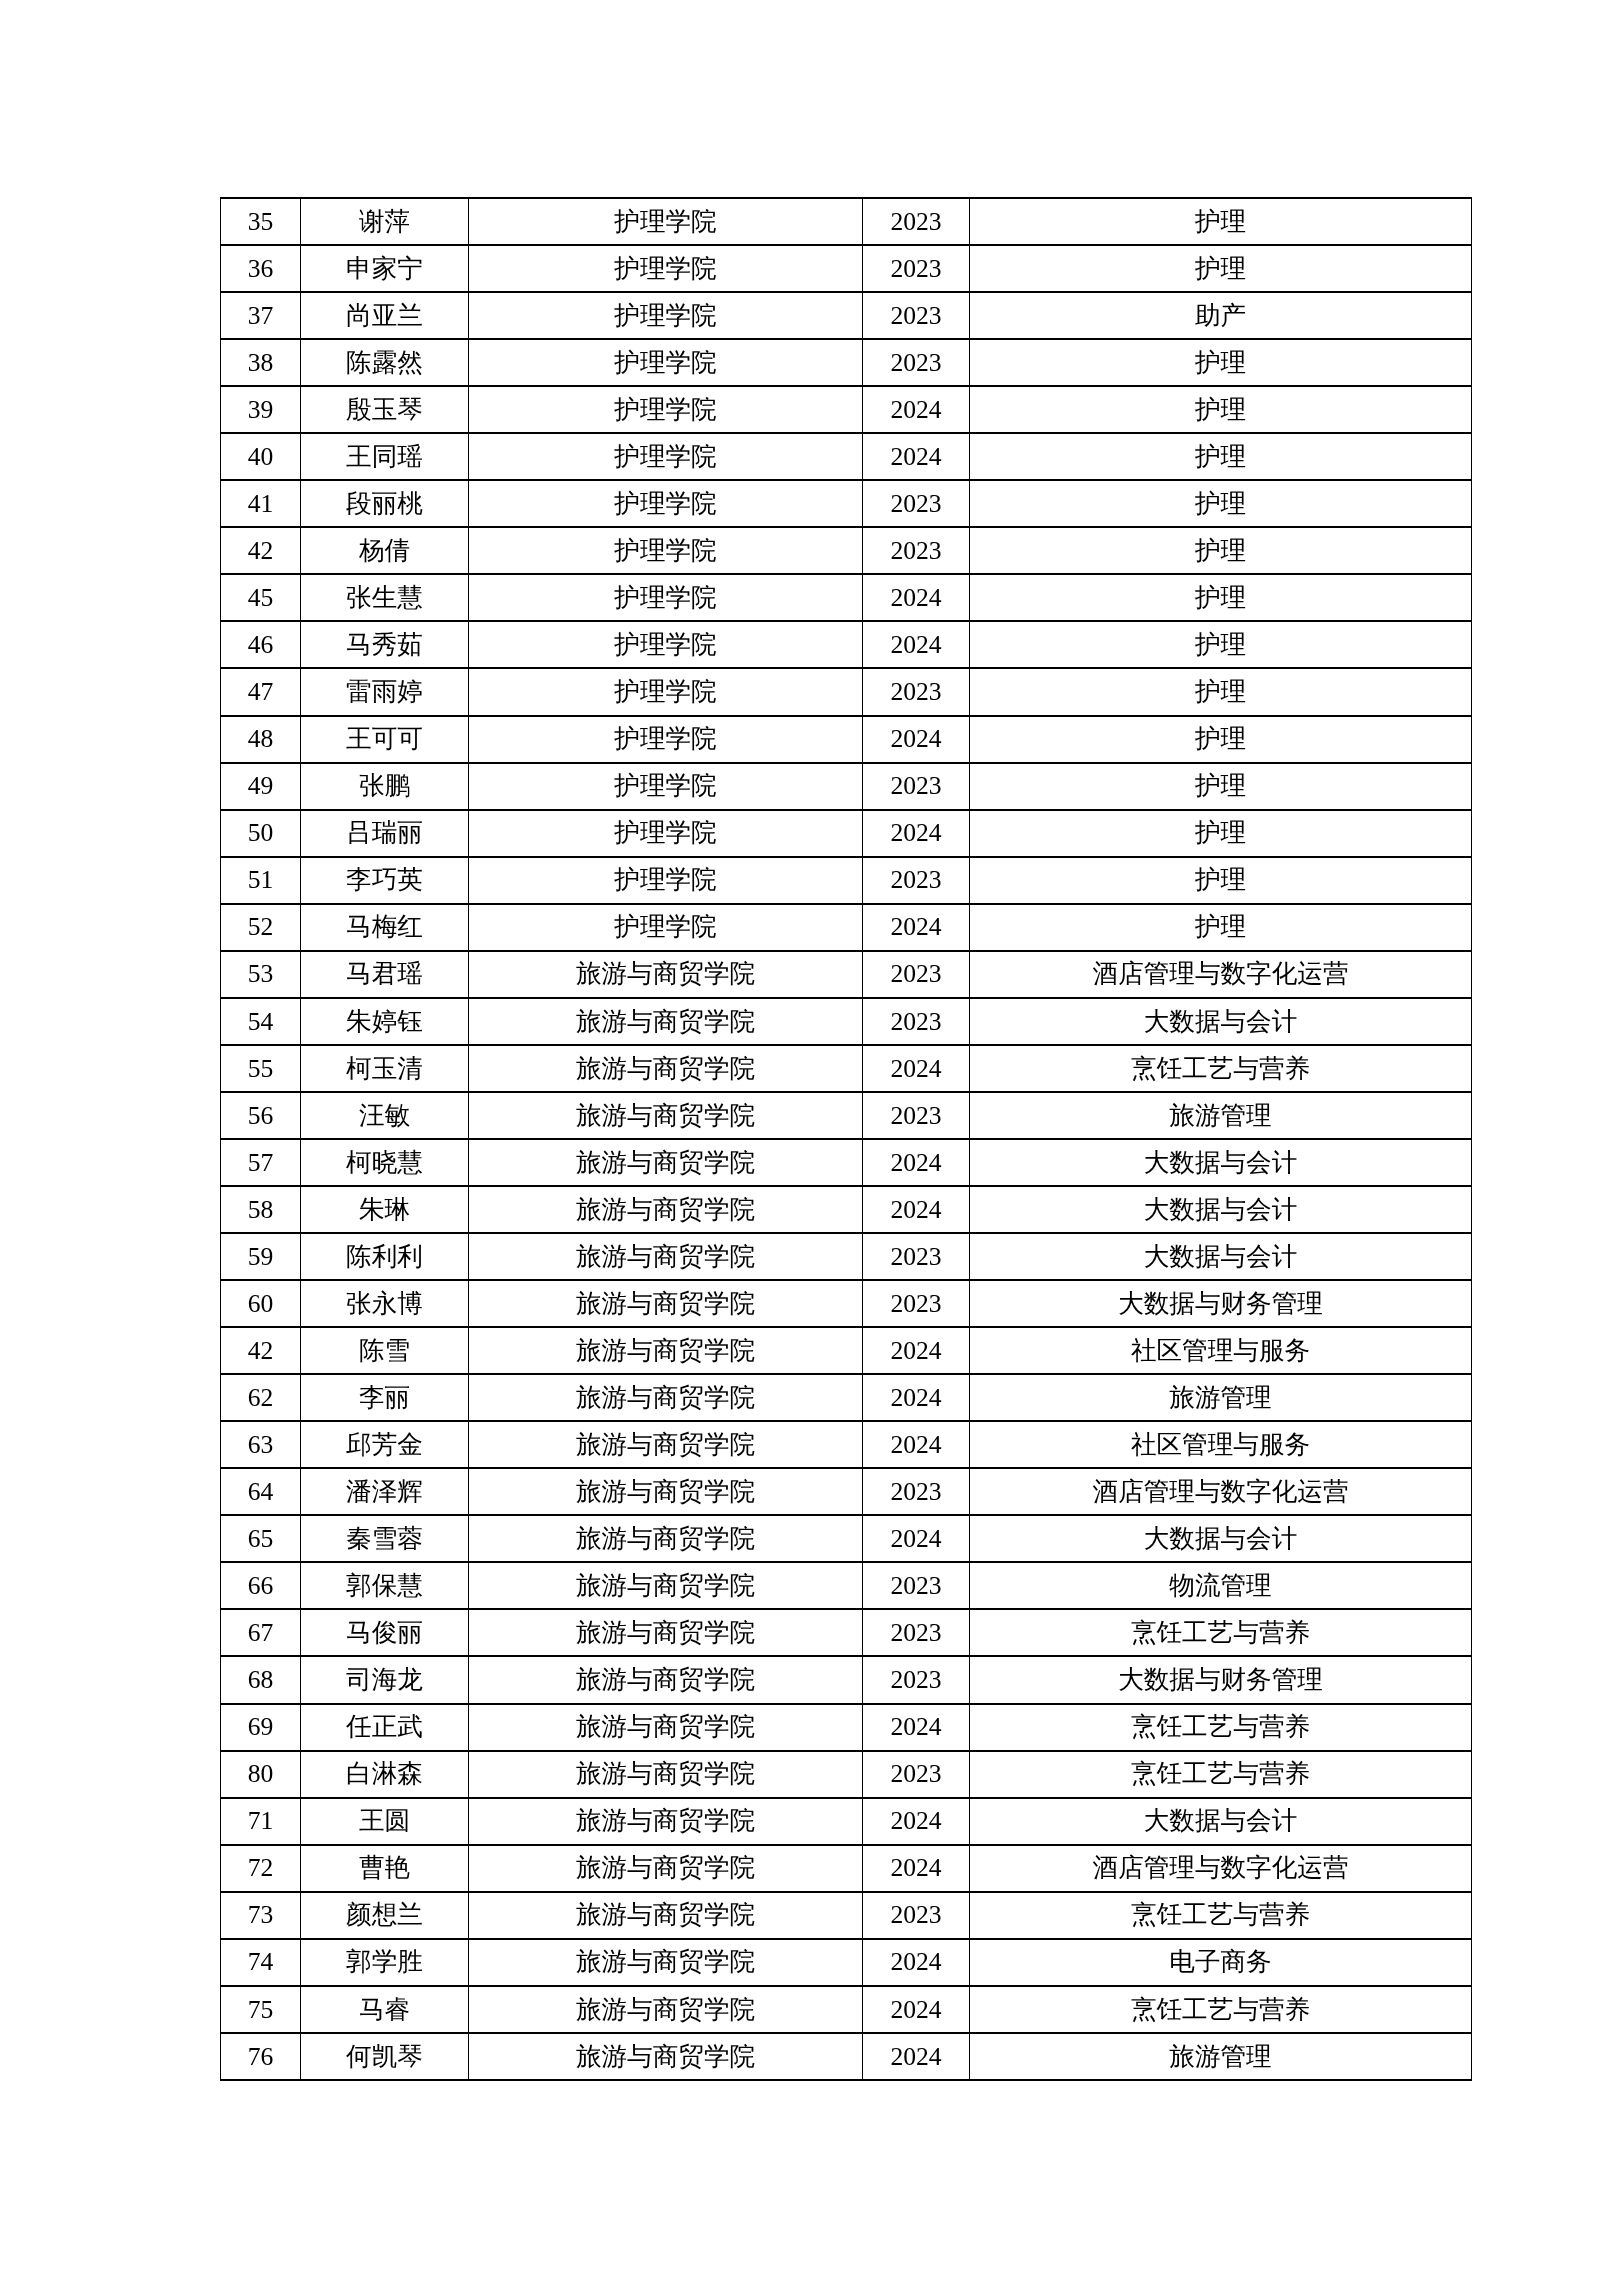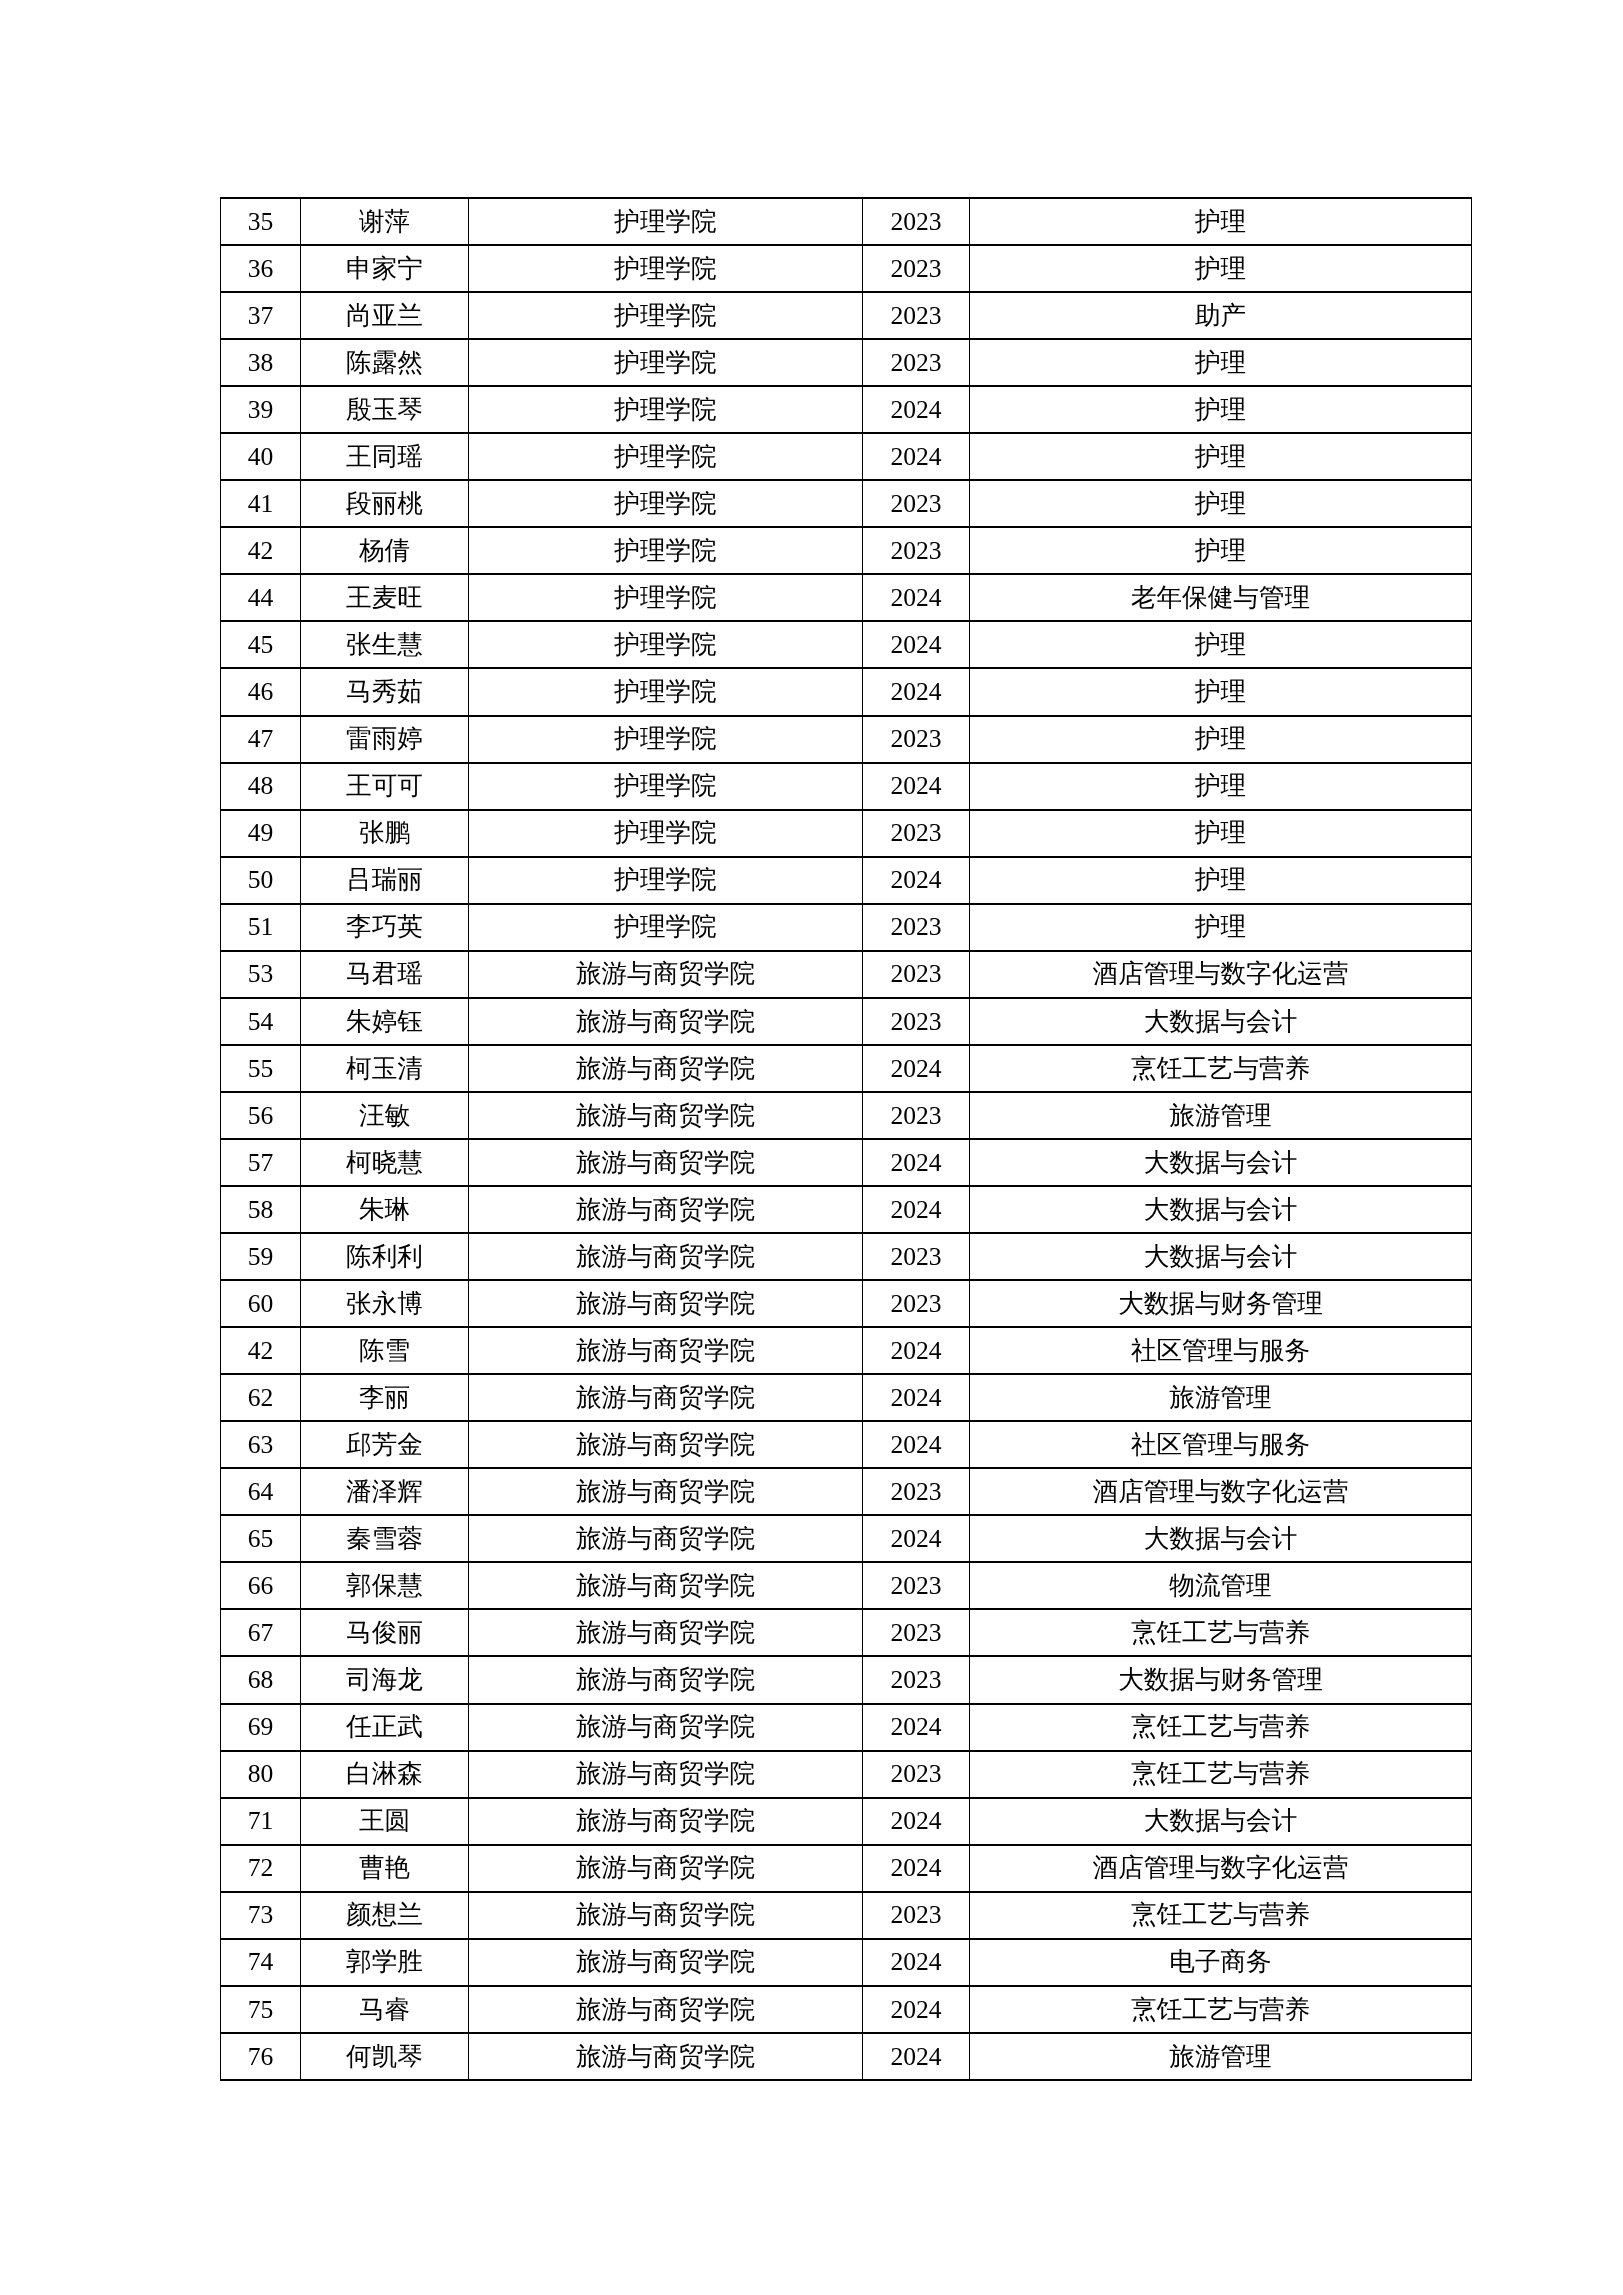--- a/index.html
+++ b/index.html
@@ -113,27 +113,20 @@
           <td>护理</td>
         </tr>
         <tr>
           <td>42</td>
           <td>杨倩</td>
           <td>护理学院</td>
           <td>2023</td>
           <td>护理</td>
         </tr>
         <tr>
-          <td>44</td>
-          <td>王麦旺</td>
-          <td>护理学院</td>
-          <td>2024</td>
-          <td>老年保健与管理</td>
-        </tr>
-        <tr>
           <td>45</td>
           <td>张生慧</td>
           <td>护理学院</td>
           <td>2024</td>
           <td>护理</td>
         </tr>
         <tr>
           <td>46</td>
           <td>马秀茹</td>
           <td>护理学院</td>
@@ -166,20 +159,27 @@
           <td>吕瑞丽</td>
           <td>护理学院</td>
           <td>2024</td>
           <td>护理</td>
         </tr>
         <tr>
           <td>51</td>
           <td>李巧英</td>
           <td>护理学院</td>
           <td>2023</td>
+          <td>护理</td>
+        </tr>
+        <tr>
+          <td>52</td>
+          <td>马梅红</td>
+          <td>护理学院</td>
+          <td>2024</td>
           <td>护理</td>
         </tr>
         <tr>
           <td>53</td>
           <td>马君瑶</td>
           <td>旅游与商贸学院</td>
           <td>2023</td>
           <td>酒店管理与数字化运营</td>
         </tr>
         <tr>

